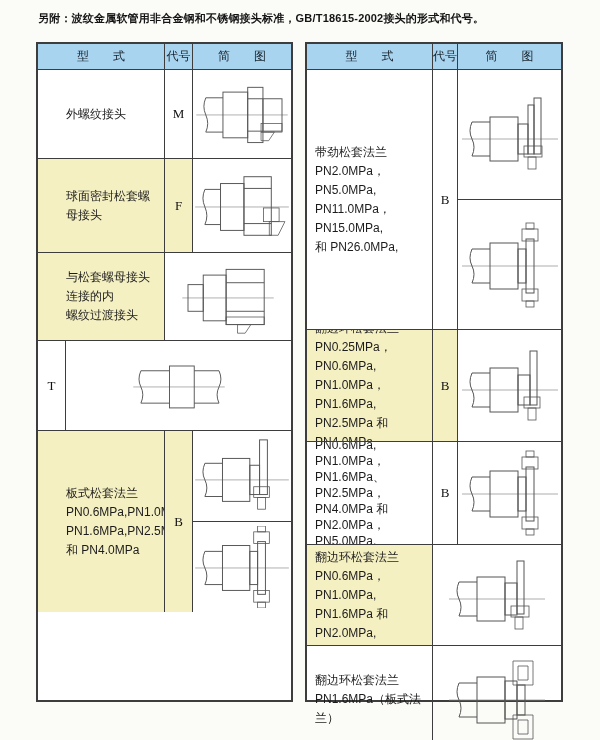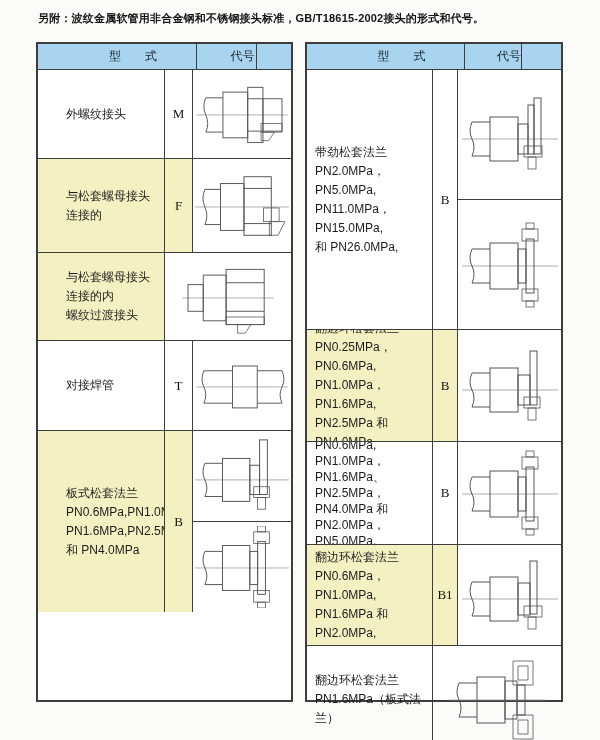--- a/index.html
+++ b/index.html
@@ -11,21 +11,21 @@
   .row{display:flex;border-bottom:1px solid #3d3d3d;box-sizing:border-box;flex:0 0 auto;}
   .row:last-child{border-bottom:none;}
   .c{box-sizing:border-box;border-right:1px solid #3d3d3d;display:flex;align-items:center;overflow:hidden;}
   .c:last-child{border-right:none;}
   .t{padding:2px 4px 2px 8px;white-space:pre-line;font-size:12px;line-height:19px;color:#1c1c1c;}
   .left .t{width:127px;padding-left:28px;}  .left .k{width:28px;}
   .right .t{width:126px;} .right .k{width:25px;}
   .k{justify-content:center;font-family:"Liberation Serif",serif;font-size:13px;color:#111;}
   .d{flex:1;flex-direction:column;justify-content:center;align-items:center;padding:0;font-family:Liberation Serif, serif;}
   .hrow{height:26px;background:#a9d4f0;}
-  .hrow .c{justify-content:center;padding:0;font-size:12px;color:#17232c;white-space:pre;margin-left:32px;}
+  .hrow .c{justify-content:center;padding:0;font-size:12px;color:#17232c;white-space:pre;}
   .hl{background:#f5f0c2;}
   .sub{width:100%;flex:1;display:flex;align-items:center;justify-content:center;border-bottom:1px solid #3d3d3d;box-sizing:border-box;}
   .sub:last-child{border-bottom:none;}
   .dg *{stroke:#555;fill:none;stroke-width:1;}
   .dg .cl{stroke:#8a8a8a;stroke-width:.7;}
   .dg .hx{stroke:#555;stroke-width:.8;}
 </style>
 </head>
 <body>
 
@@ -59,21 +59,21 @@
         <rect x="56" y="14" width="16" height="58"></rect>
           <path d="M56,26 H72 M56,60 H72"></path>
         <rect x="72" y="26" width="20" height="34"></rect>
         <rect class="hx" x="70" y="52" width="22" height="9" fill="url(#hatch)"></rect>
         <path class="hx" d="M70,61 h14 l-6,9 h-8 z" fill="url(#hatch)"></path>
       </svg>
     </div>
   </div>
 
   <div class="row" style="height:94px">
-    <div class="c t hl">与松套螺母接头连接的</div>
+    <div class="c t hl">球面密封松套螺母接头</div>
     <div class="c k hl">F</div>
     <div class="c d">
       <svg class="dg" width="98" height="82" viewBox="0 0 100 84">
         <line class="cl" x1="2" y1="43" x2="98" y2="43"></line>
         <path d="M12,25 q-4,9 0,18 q4,9 0,18"></path>
           <path d="M12,25 H28 M12,61 H28"></path>
         <rect x="28" y="19" width="24" height="48"></rect>
         <rect x="52" y="12" width="28" height="60"></rect>
           <path d="M52,24 H80 M52,60 H80"></path>
         <rect class="hx" x="72" y="44" width="16" height="14" fill="url(#hatch)"></rect>
@@ -93,21 +93,20 @@
         <rect x="24" y="19" width="24" height="48"></rect>
         <rect x="48" y="13" width="40" height="58"></rect>
           <path d="M48,27 H88 M48,57 H88"></path>
         <rect class="hx" x="48" y="63" width="40" height="8" fill="url(#hatch)"></rect>
         <path class="hx" d="M60,71 h14 l-6,9 h-8 z" fill="url(#hatch)"></path>
       </svg>
     </div>
   </div>
 
   <div class="row" style="height:90px">
-    <div class="c t">对接焊管</div>
     <div class="c k">T</div>
     <div class="c d">
       <svg class="dg" width="98" height="80" viewBox="0 0 100 84">
         <line class="cl" x1="2" y1="43" x2="98" y2="43"></line>
         <path d="M10,26 q-4,9 0,17 q4,8 0,17"></path>
           <path d="M10,26 H40 M10,60 H40"></path>
         <rect x="40" y="21" width="26" height="44"></rect>
         <path d="M66,26 H92 M66,60 H92"></path>
         <path d="M92,26 q4,9 0,17 q-4,8 0,17"></path>
       </svg>
@@ -236,21 +235,20 @@
         <rect class="hx" x="62" y="66" width="16" height="12" fill="url(#hatch)"></rect>
         <rect class="hx" x="66" y="78" width="8" height="6" fill="url(#hatch)"></rect>
       </svg>
     </div>
   </div>
 
   <div class="row" style="height:101px">
     <div class="c t hl">翻边环松套法兰
 PN0.6MPa，PN1.0MPa,
 PN1.6MPa 和 PN2.0MPa,</div>
-    <div class="c k hl">B1</div>
     <div class="c d">
       <svg class="dg" width="100" height="88" viewBox="0 0 100 84">
         <line class="cl" x1="2" y1="46" x2="98" y2="46"></line>
         <path d="M12,29 q-4,9 0,17 q4,8 0,17"></path>
           <path d="M12,29 H30 M12,63 H30"></path>
         <rect x="30" y="24" width="28" height="44"></rect>
         <rect x="58" y="30" width="12" height="32"></rect>
         <rect x="70" y="8" width="7" height="53"></rect>
         <rect class="hx" x="64" y="53" width="18" height="11" fill="url(#hatch)"></rect>
         <rect class="hx" x="68" y="64" width="8" height="12" fill="url(#hatch)"></rect>

